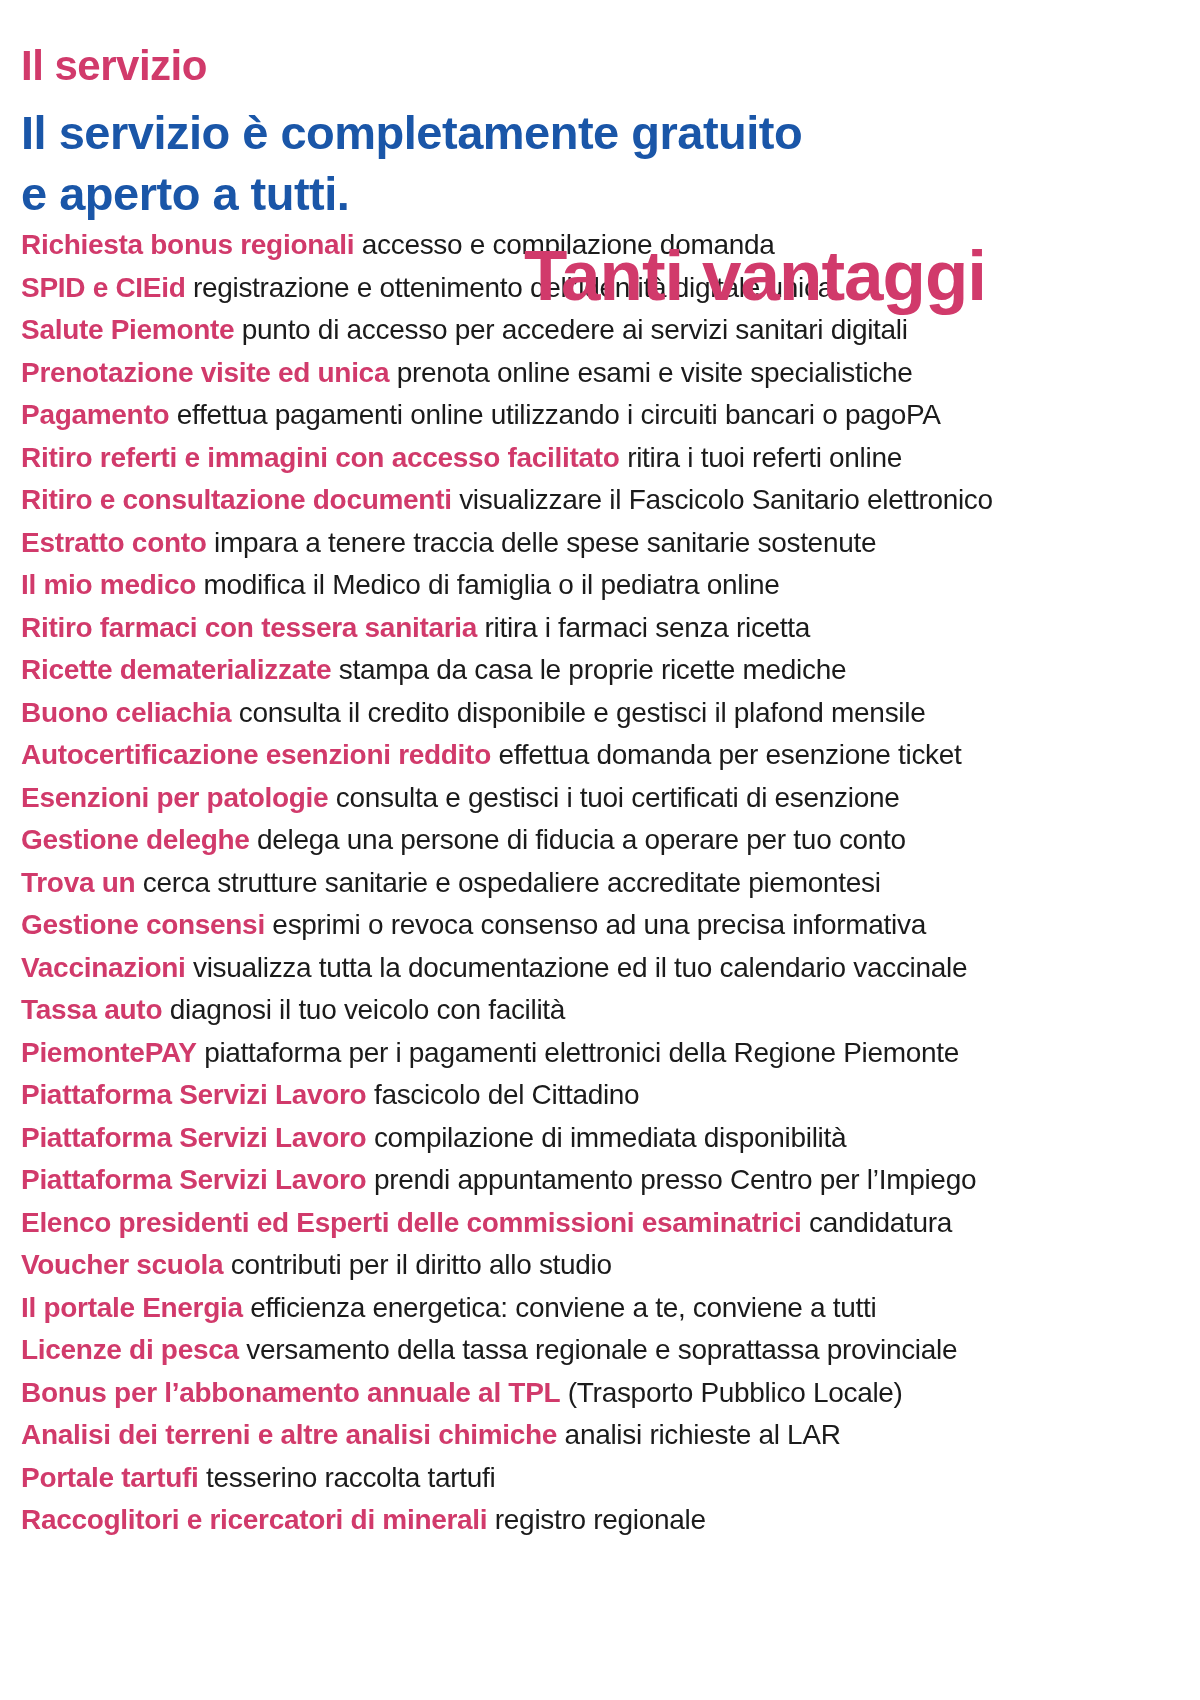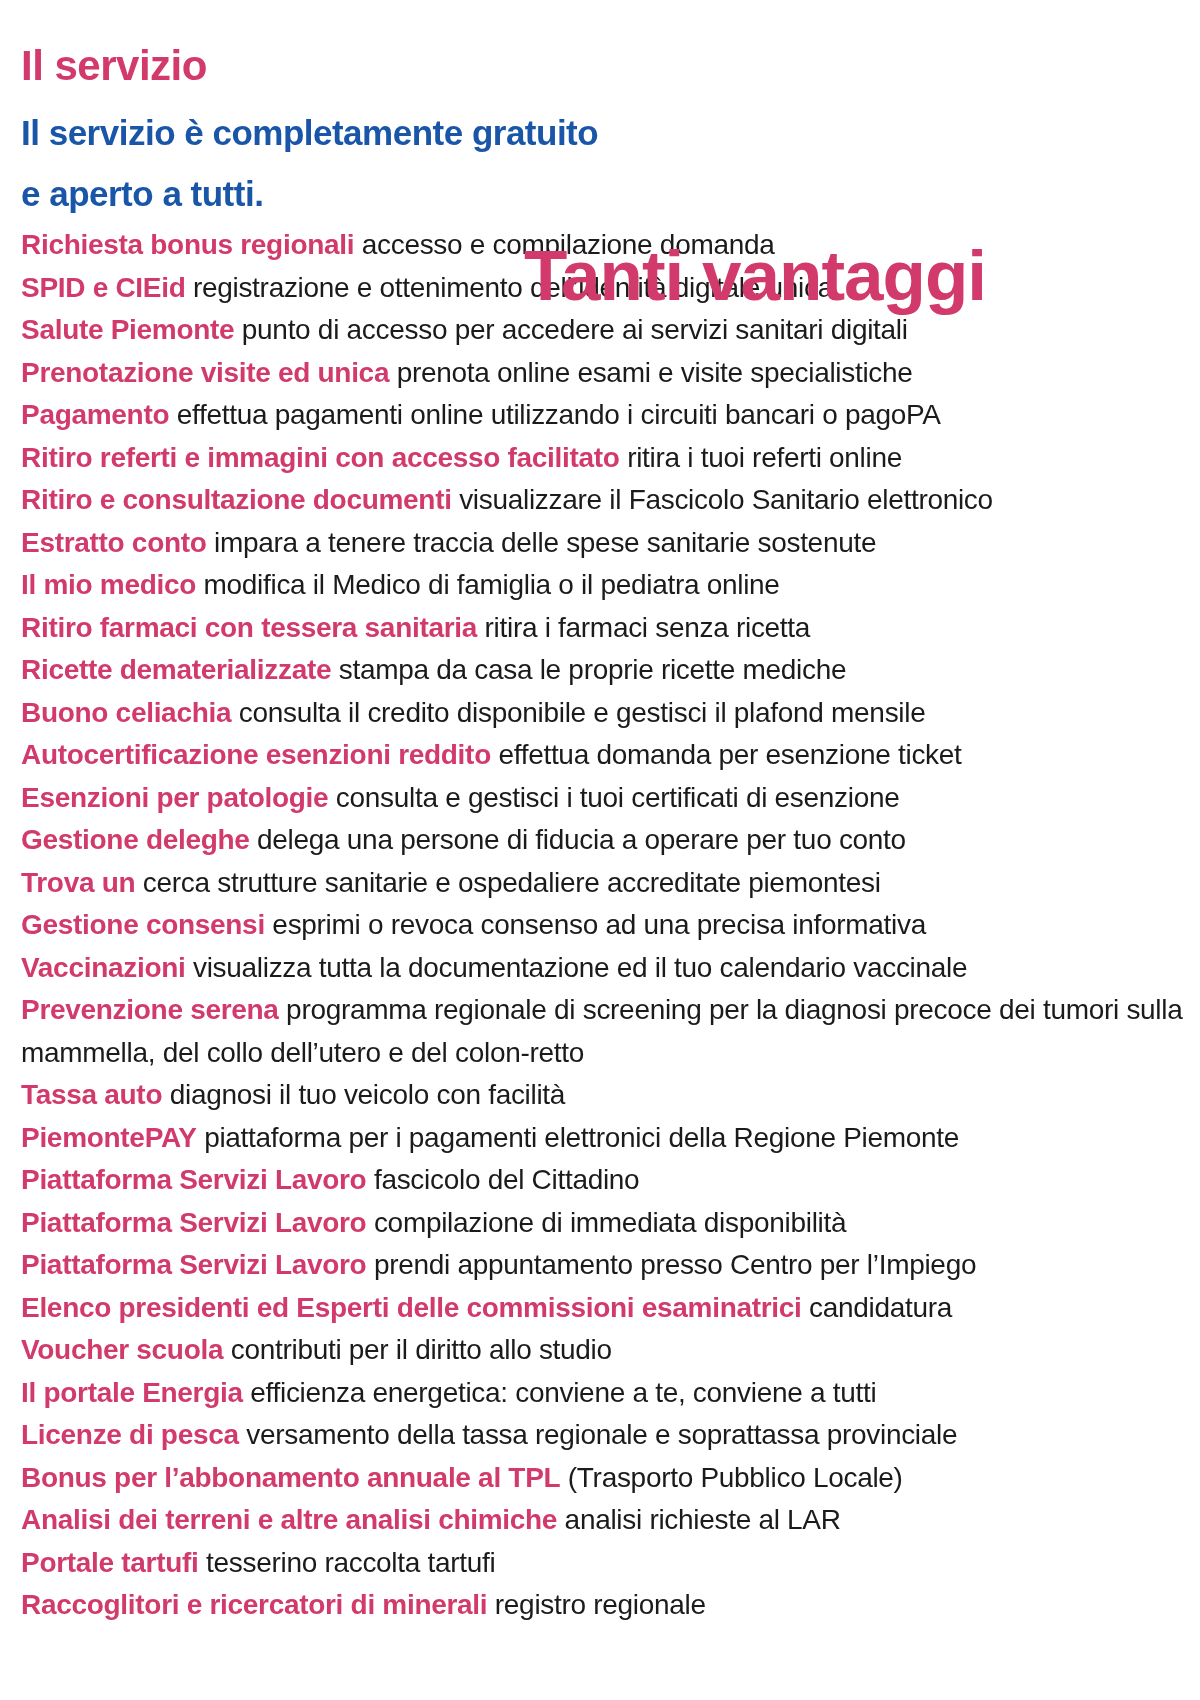--- a/index.html
+++ b/index.html
@@ -25,21 +25,21 @@
   .title-small{
     margin:44px 0 0 0;
     font-size:42px;
     line-height:1.05;
     font-weight:700;
     letter-spacing:-0.5px;
     color:var(--pink);
   }
   .subtitle{
     margin:14px 0 0 0;
-    font-size:35px;
+    font-size:47px;
     line-height:61px;
     font-weight:700;
     letter-spacing:-0.5px;
     color:var(--blue);
     max-width:980px;
   }
   .big-heading{
     position:absolute;
     left:524px;
     top:196px;
@@ -110,21 +110,20 @@
   <div class="service-item"><span class="service-label">Esenzioni per patologie</span><span class="service-description"> consulta e gestisci i tuoi certificati di esenzione</span></div>
 
   <div class="service-item"><span class="service-label">Gestione deleghe</span><span class="service-description"> delega una persone di fiducia a operare per tuo conto</span></div>
 
   <div class="service-item"><span class="service-label">Trova un</span><span class="service-description"> cerca strutture sanitarie e ospedaliere accreditate piemontesi</span></div>
 
   <div class="service-item"><span class="service-label">Gestione consensi</span><span class="service-description"> esprimi o revoca consenso ad una precisa informativa</span></div>
 
   <div class="service-item"><span class="service-label">Vaccinazioni</span><span class="service-description"> visualizza tutta la documentazione ed il tuo calendario vaccinale</span></div>
 
-  <div class="service-item"><span class="service-label">Prevenzione serena</span><span class="service-description"> programma regionale di screening per la diagnosi precoce dei tumori sulla mammella, del collo dell’utero e del colon-retto</span></div>
 
   <div class="service-item"><span class="service-label">Tassa auto</span><span class="service-description"> diagnosi il tuo veicolo con facilità</span></div>
 
   <div class="service-item"><span class="service-label">PiemontePAY</span><span class="service-description"> piattaforma per i pagamenti elettronici della Regione Piemonte</span></div>
 
   <div class="service-item"><span class="service-label">Piattaforma Servizi Lavoro</span><span class="service-description"> fascicolo del Cittadino</span></div>
 
   <div class="service-item"><span class="service-label">Piattaforma Servizi Lavoro</span><span class="service-description"> compilazione di immediata disponibilità</span></div>
 
   <div class="service-item"><span class="service-label">Piattaforma Servizi Lavoro</span><span class="service-description"> prendi appuntamento presso Centro per l’Impiego</span></div>

